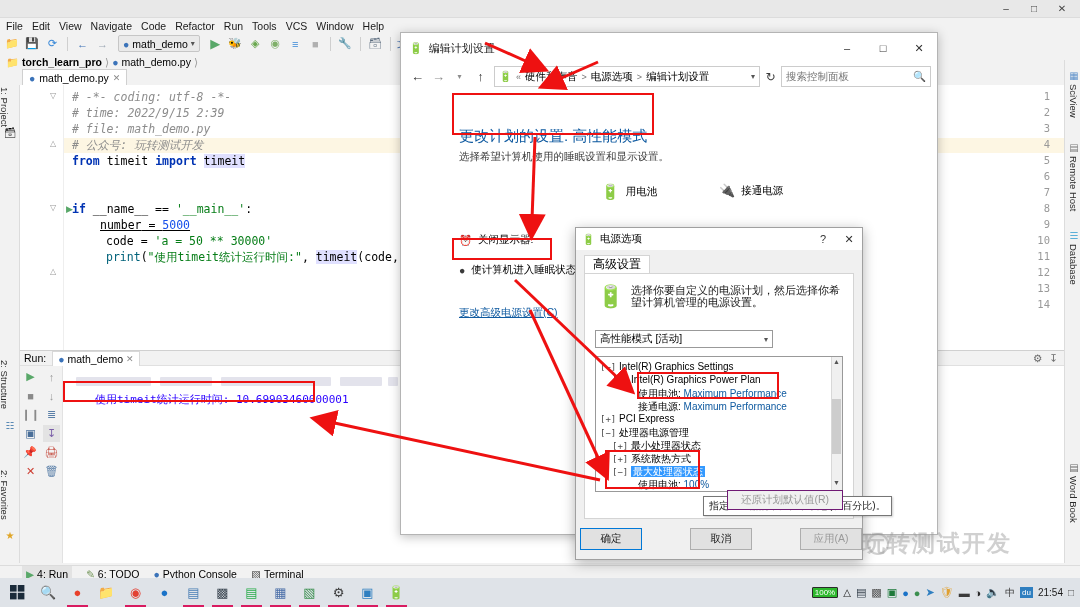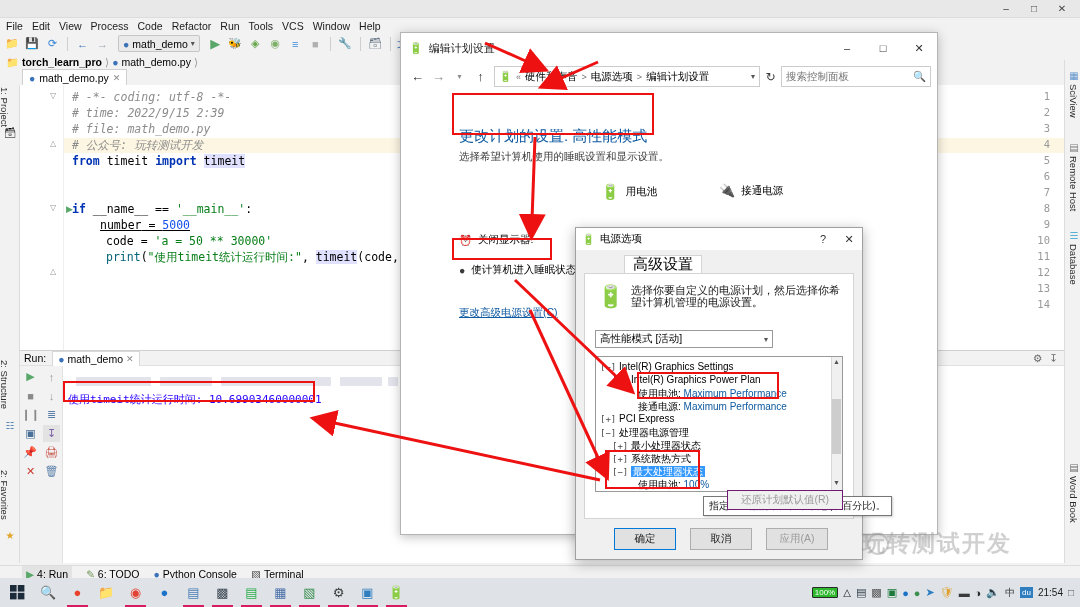--- a/index.html
+++ b/index.html
@@ -123,21 +123,21 @@
   .linklike{ color:#0f5aa0; text-decoration:underline; font-size:10.5px;}
   
   #podlg{ position:absolute; left:575px; top:227px; width:288px; height:333px; background:#f0f0f0;
      border:1px solid #a0a0a0; box-shadow:0 3px 12px rgba(0,0,0,.3);}
   .po-title{ height:22px; display:flex; align-items:center; gap:5px; padding-left:6px;
      font-size:10.5px; background:#fff;}
   .po-wb{ width:26px;height:22px;display:flex;align-items:center;justify-content:center;font-size:11px;color:#333;}
   .po-tabstrip{ margin:6px 8px 0 8px; height:18px; display:flex; align-items:flex-end;
      border-bottom:1px solid #d4d4d4;}
   .po-tab{ height:18px; padding:0 8px; background:#fff; border:1px solid #d4d4d4; border-bottom:none;
-     display:flex;align-items:center; font-size:15px;margin-left:40px;}
+     display:flex;align-items:center; font-size:12px;}
   .po-panel{ position:absolute; left:8px; right:8px; top:46px; bottom:40px; background:#fff;
      border:1px solid #d4d4d4; border-top:none;}
   .po-intro{ position:absolute; left:46px; top:10px; right:10px; font-size:11px; line-height:12px; color:#1a1a1a;}
   .po-plansel{ position:absolute; left:10px; top:56px; width:178px; height:18px; background:#fff;
      border:1px solid #999; display:flex; align-items:center; padding:0 4px; font-size:10.5px;}
   .po-tree{ position:absolute; left:10px; top:82px; right:10px; height:136px; background:#fff;
      border:1px solid #999; overflow:hidden;}
   .tr{ position:absolute; font-size:10px; white-space:nowrap; }
   .tr .exp{ color:#4a4a4a; font-size:9px; font-family:"DejaVu Sans Mono",monospace;}
   .blue{color:#0f5aa0;}
@@ -145,21 +145,21 @@
   .po-scroll{ position:absolute; right:0; top:0; width:11px; bottom:0; background:#f0f0f0;
      border-left:1px solid #d8d8d8;}
   .po-sb-thumb{ position:absolute; right:1px; top:42px; width:9px; height:55px; background:#cdcdcd;}
   .sbarrow{ position:absolute; right:1px; width:9px; height:11px; text-align:center; font-size:7px; color:#555;}
   .po-restore{ position:absolute; right:10px; bottom:8px; width:116px; height:20px; background:#f0f0f0;
      border:1px solid #701a75; display:flex;align-items:center;justify-content:center;
      font-size:10.5px; color:#9a9a9a;}
   .po-tooltip{ position:absolute; left:118px; top:222px; background:#fff; border:1px solid #767676;
      padding:2px 5px; font-size:10px; color:#1a1a1a; box-shadow:1px 1px 2px rgba(0,0,0,.2); white-space:nowrap;}
   .po-btnrow{ position:absolute; left:4px; right:0; bottom:0; height:40px; display:flex;
-     align-items:center; justify-content:center; gap:14px;}
+     align-items:center; justify-content:space-between; gap:14px;}
   .wbtn{ width:62px;height:22px;background:#e1e1e1;border:1px solid #adadad;display:flex;
      align-items:center;justify-content:center;font-size:10.5px;color:#1a1a1a;}
   .wbtn.primary{ border:1px solid #0078d7; background:#e1e1e1;}
   .wbtn.disabled{ color:#9a9a9a; }
   
   .redbox{ position:absolute; border:2px solid #ee1111; pointer-events:none;}
   svg.arrows{ position:absolute; inset:0; pointer-events:none; }
   
   .watermark{ position:absolute; left:862px; top:528px; font-size:23px; color:rgba(150,150,150,.45);
      font-weight:bold; letter-spacing:2px; white-space:nowrap;}
@@ -184,21 +184,21 @@
   <div class="pc-titlebar">
     <div class="winbtn">–</div>
     <div class="winbtn">□</div>
     <div class="winbtn close">✕</div>
   </div>
 
   <div class="pc-menubar">
     <span>File</span>
     <span>Edit</span>
     <span>View</span>
-    <span>Process</span>
+    <span>Navigate</span>
     <span>Code</span>
     <span>Refactor</span>
     <span>Run</span>
     <span>Tools</span>
     <span>VCS</span>
     <span>Window</span>
     <span>Help</span>
   </div>
 
   <div class="pc-toolbar">
@@ -333,21 +333,21 @@
     </div>
 
     <div class="console">
       <div class="blurline" style="left:12px;top:11px;width:75px;"></div>
       <div class="blurline" style="left:96px;top:11px;width:52px;"></div>
       <div class="blurline" style="left:157px;top:11px;width:110px;"></div>
       <div class="blurline" style="left:276px;top:11px;width:42px;"></div>
       <div class="blurline" style="left:324px;top:11px;width:10px;"></div>
       <div class="blurline" style="left:340px;top:11px;width:30px;"></div>
       <div style="position:absolute;left:372px;top:9px;font-size:10px;">co</div>
-      <div style="position:absolute;left:4px;top:26px;color:#2a00ff;">使用timeit统计运行时间: 10.69903460000001</div>
+      <div style="position:absolute;left:31px;top:26px;color:#2a00ff;">使用timeit统计运行时间: 10.69903460000001</div>
     </div>
   </div>
 
   <div class="pc-bottomtabs">
     <div class="bt-item active">
       <span style="color:#59a869;">▶</span>
       <span>4: Run</span>
     </div>
     <div class="bt-item">
       <span style="color:#6a8f4f;">✎</span>

